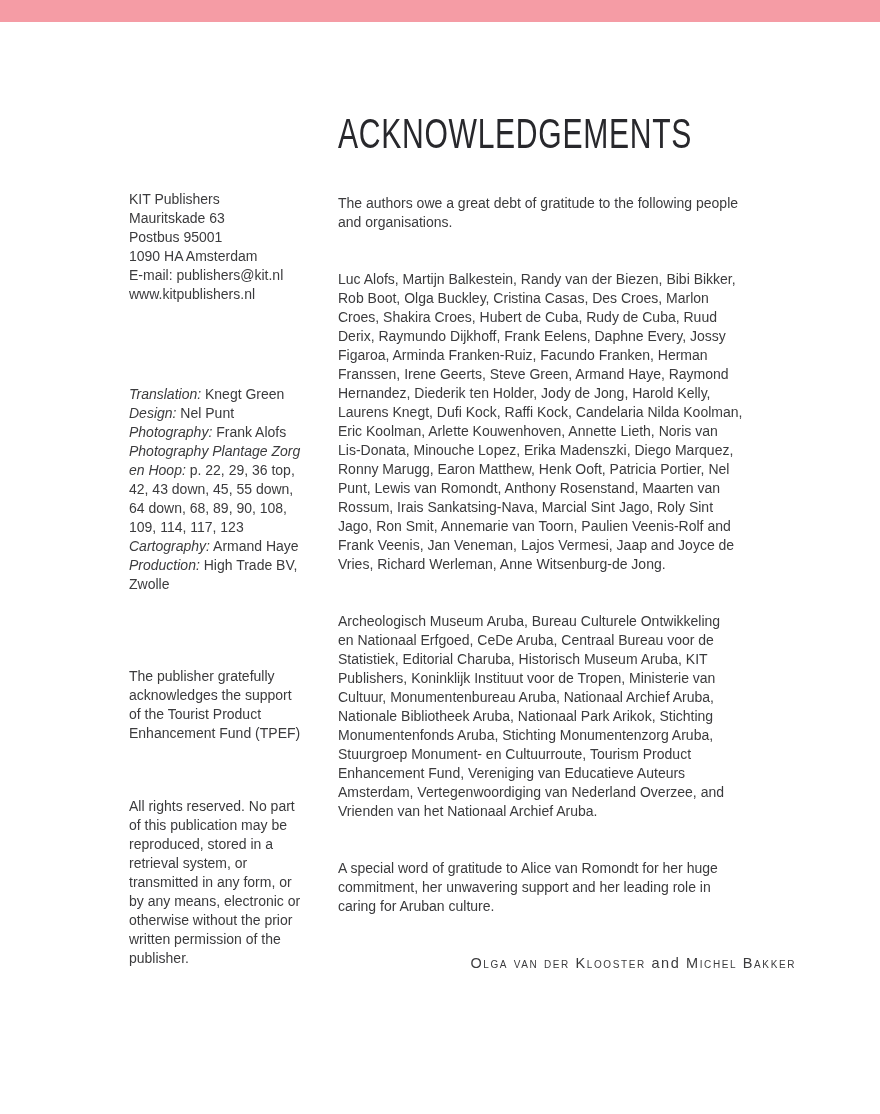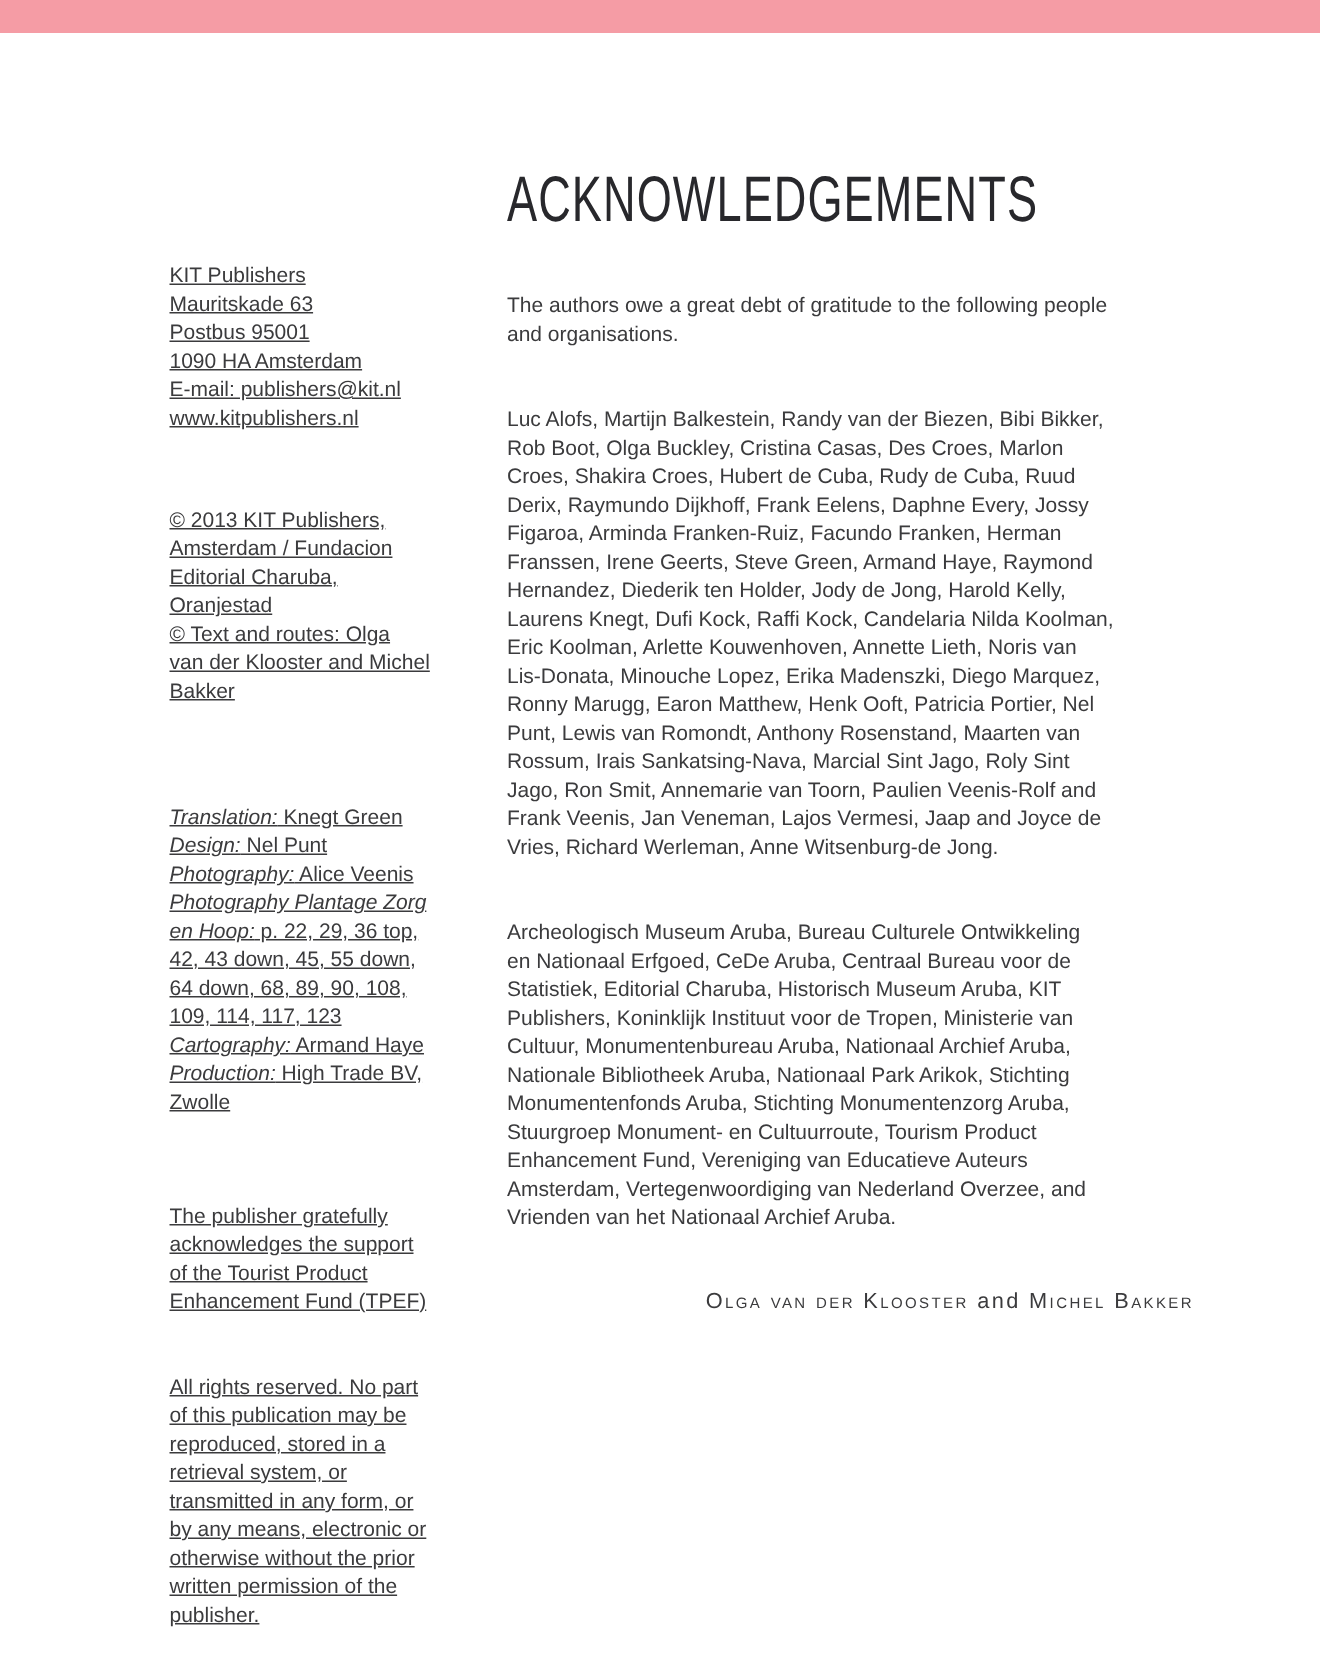--- a/index.html
+++ b/index.html
@@ -28,21 +28,21 @@
   .col-left {
     position: absolute; left: 113px; top: 155px; width: 218px;
     font-size: 14px; line-height: 19px;
     white-space: pre-line;
   }
   .col-right {
     position: absolute; left: 338px; top: 175px; width: 458px;
     font-size: 14px; line-height: 19px;
     white-space: pre-line;
   }
-  .blk { margin: 0; text-decoration: underline; }
+  .blk { margin: 16px; }
   .gap-lg  { margin-top: 30px; }
   .gap-xl  { margin-top: 46px; }
   .gap-2l  { margin-top: 38px; }
   .gap-1l  { margin-top: 19px; }
   .para + .para { margin-top: 19px; }
   .it { font-style: italic; }
   .sc { font-variant: small-caps; }
   .signature { letter-spacing: 1.6px; font-size: 14.5px; text-align: right; }
 </style>
 </head>
@@ -52,30 +52,23 @@
 
 <h1 class="page-title">ACKNOWLEDGEMENTS</h1>
 
 <div class="col-left">
   <div class="blk">KIT Publishers
 Mauritskade 63
 Postbus 95001
 1090 HA Amsterdam
 E-mail: publishers@kit.nl
 www.kitpublishers.nl</div>
-  <div class="blk gap-lg">© 2013 KIT Publishers,
-Amsterdam / Fundacion
-Editorial Charuba,
-Oranjestad
-© Text and routes: Olga
-van der Klooster and Michel
-Bakker</div>
   <div class="blk gap-xl"><span class="it">Translation:</span><span> Knegt Green
 </span><span class="it">Design:</span><span> Nel Punt
-</span><span class="it">Photography:</span><span> Alice Veenis
+</span><span class="it">Photography:</span><span> Frank Alofs
 </span><span class="it">Photography Plantage Zorg
 en Hoop:</span><span> p. 22, 29, 36 top,
 42, 43 down, 45, 55 down,
 64 down, 68, 89, 90, 108,
 109, 114, 117, 123
 </span><span class="it">Cartography:</span><span> Armand Haye
 </span><span class="it">Production:</span><span> High Trade BV,
 Zwolle</span></div>
   <div class="blk gap-2l">The publisher gratefully
 acknowledges the support
@@ -115,14 +108,17 @@
 en Nationaal Erfgoed, CeDe Aruba, Centraal Bureau voor de
 Statistiek, Editorial Charuba, Historisch Museum Aruba, KIT
 Publishers, Koninklijk Instituut voor de Tropen, Ministerie van
 Cultuur, Monumentenbureau Aruba, Nationaal Archief Aruba,
 Nationale Bibliotheek Aruba, Nationaal Park Arikok, Stichting
 Monumentenfonds Aruba, Stichting Monumentenzorg Aruba,
 Stuurgroep Monument- en Cultuurroute, Tourism Product
 Enhancement Fund, Vereniging van Educatieve Auteurs
 Amsterdam, Vertegenwoordiging van Nederland Overzee, and
 Vrienden van het Nationaal Archief Aruba.</div>
+  <div class="para">A special word of gratitude to Alice van Romondt for her huge
+commitment, her unwavering support and her leading role in
+caring for Aruban culture.</div>
   <div class="para signature"><span class="sc">Olga van der Klooster</span><span> and </span><span class="sc">Michel Bakker</span></div>
 </div>
 
 </body></html>

